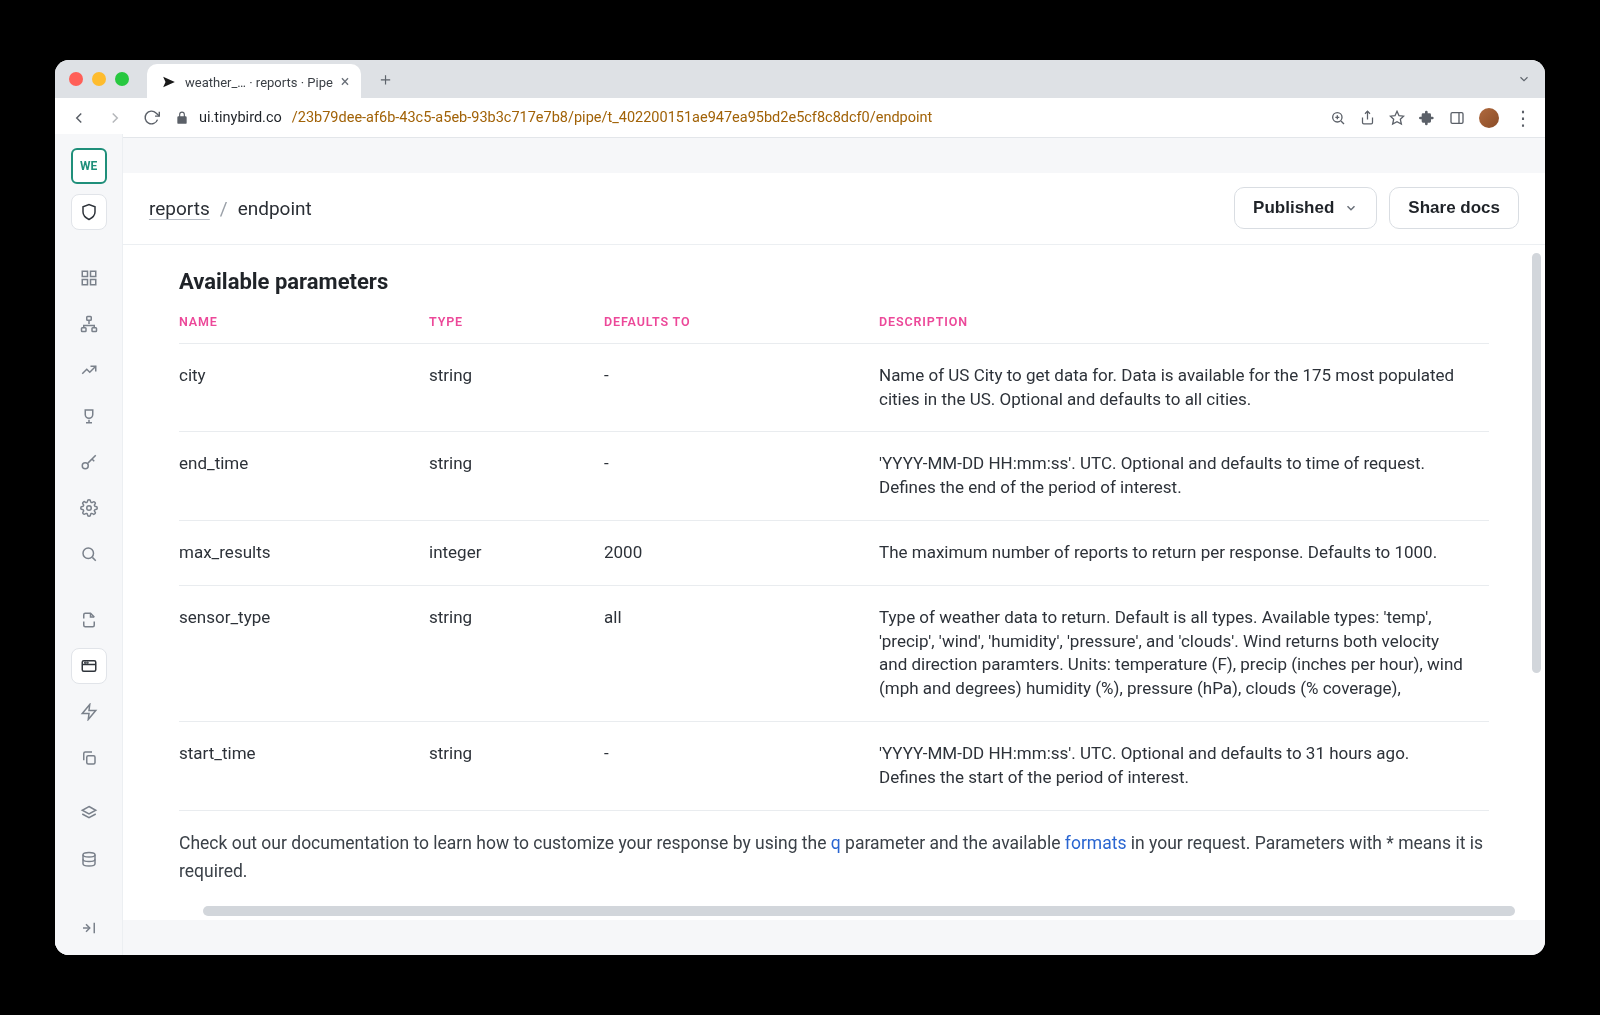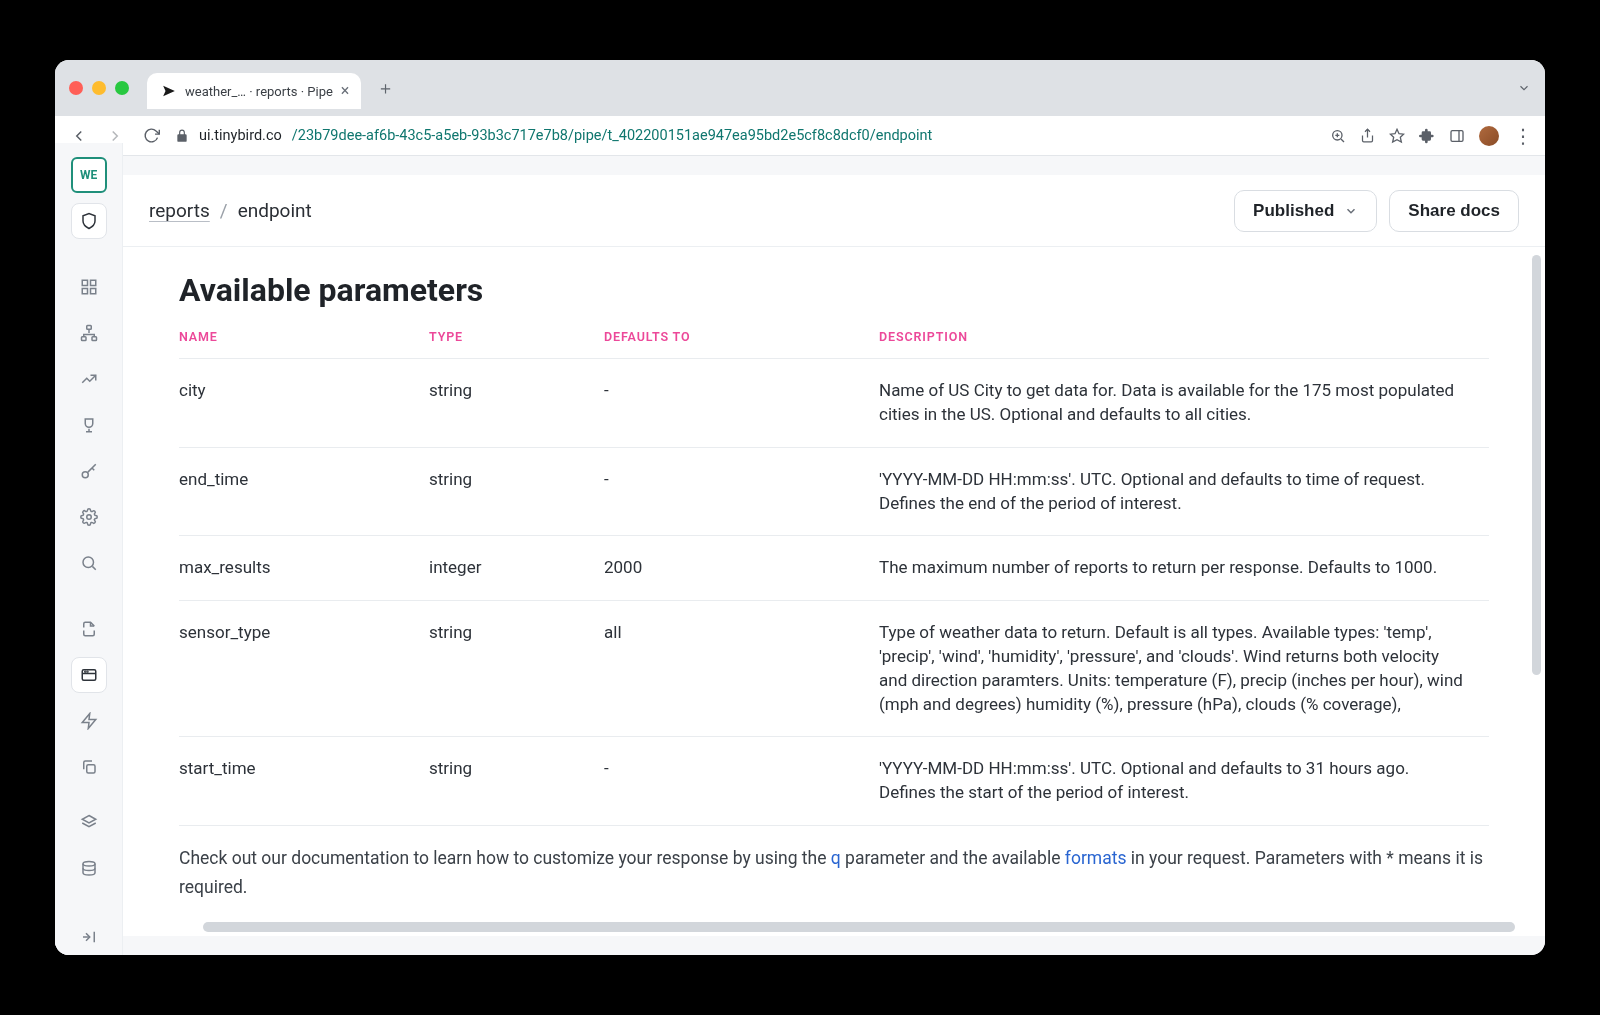--- a/index.html
+++ b/index.html
@@ -17,21 +17,21 @@
   width: 1490px;
   height: 895px;
   background: #fff;
   border-radius: 14px;
   overflow: hidden;
   box-shadow: 0 10px 40px rgba(0,0,0,.4);
   display: flex;
   flex-direction: column;
 }
 .titlebar {
-  height: 56px;
+  height: 38px;
   background: #dee1e5;
   display: flex;
   align-items: center;
   padding: 0 14px;
   gap: 10px;
 }
 .traffic { display: flex; gap: 9px; margin-right: 8px; }
 .light { width: 14px; height: 14px; border-radius: 50%; }
 .light.red { background: #ff5f57; }
 .light.yellow { background: #febc2e; }
@@ -59,21 +59,21 @@
   border-bottom: 1px solid #e3e6ea;
   display: flex;
   align-items: center;
   padding: 0 12px;
   gap: 12px;
 }
 .nav-ico { width: 24px; height: 24px; display: flex; align-items: center; justify-content: center; color: #5b6068; }
 .url-zone { flex: 1; display:flex; align-items:center; gap:10px; font-size: 14.5px; }
 .url-lock { color:#5b6068; }
 .url-host { color:#1f2328; }
-.url-path { color:#0f766e; }
+.url-path { color:#a16207; }
 .right-icons { display:flex; align-items:center; gap:14px; color:#5b6068; }
 .avatar { width:20px; height:20px; border-radius:50%; background:linear-gradient(135deg,#b06a3e,#8a4c27); }
 .dotsv { font-size: 20px; line-height:1; }
 
 .app {
   flex: 1;
   display: flex;
   min-height: 0;
   background: #f6f7f9;
   align-items: center;
@@ -141,21 +141,21 @@
   display:flex; align-items:center; gap:10px;
 }
 .btn .chev { color:#6a7079; }
 
 .content {
   padding: 24px 56px 20px 56px;
   overflow: auto;
   color:#30353c;
 }
 h2.section-title {
-  font-size: 32px;
+  font-size: 22px;
   font-weight: 700;
   color:#1f2328;
   margin-bottom: 8px;
 }
 .params { width:100%; border-collapse: collapse; }
 .params thead th {
   text-align:left;
   font-size: 12.5px;
   letter-spacing: .07em;
   color:#ec4899;

